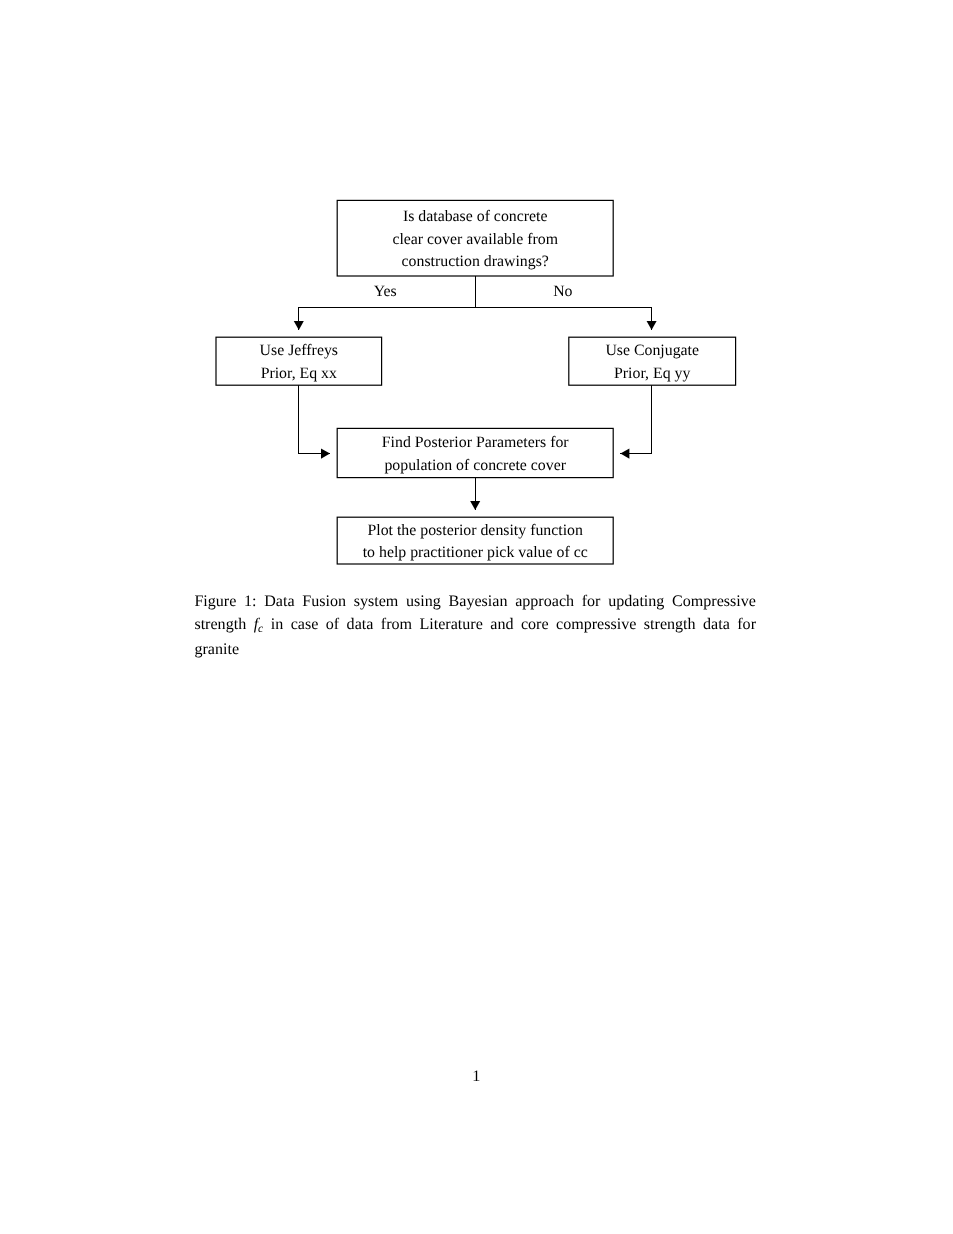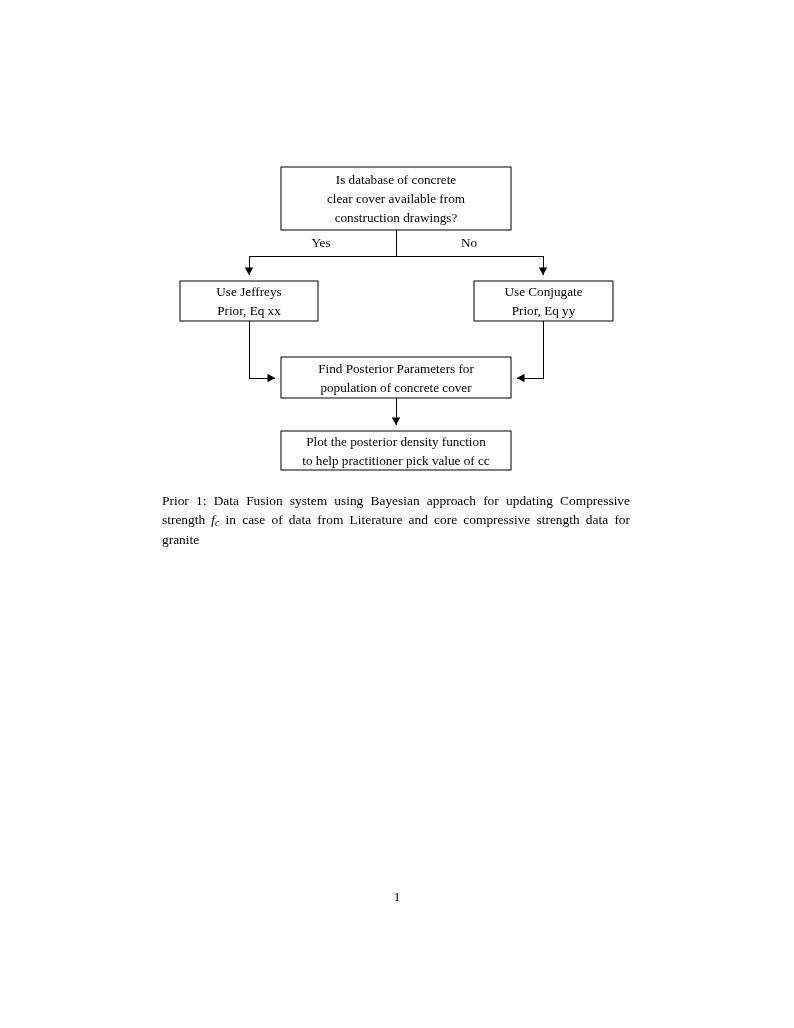--- a/index.html
+++ b/index.html
@@ -141,18 +141,18 @@
           </g>
         </g>
       <g id="labels-layer">
           <text x="321" y="247" class="edge-label">Yes</text>
           <text x="469" y="247" class="edge-label">No</text>
         </g>
     </svg>
   </div>
 
   <div id="caption">
-    <span>Prior 1:</span><span> Data Fusion system using Bayesian approach for updating Compressive strength </span><span class="math-var">f</span><span class="math-sub">c</span><span> in case of data from Literature and core compressive strength data for granite</span>
+    <span>Figure 1:</span><span> Data Fusion system using Bayesian approach for updating Compressive strength </span><span class="math-var">f</span><span class="math-sub">c</span><span> in case of data from Literature and core compressive strength data for granite</span>
   </div>
 
   <div id="page-number">1</div>
 
 </div>
 
 </body></html>

